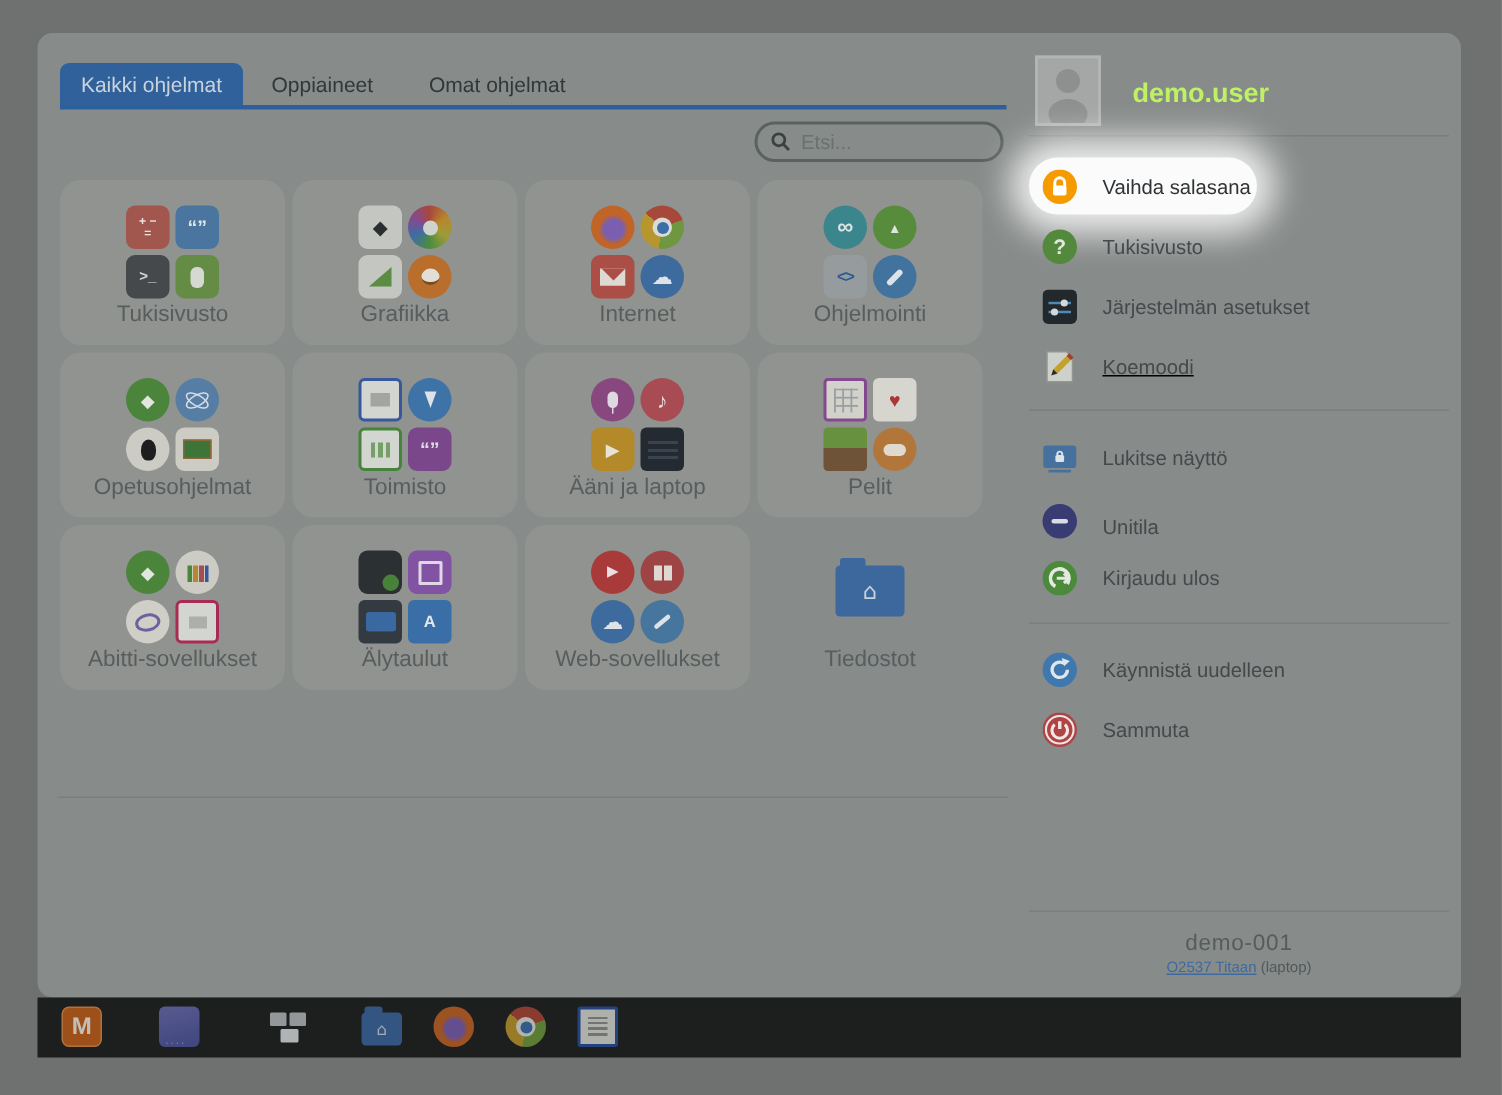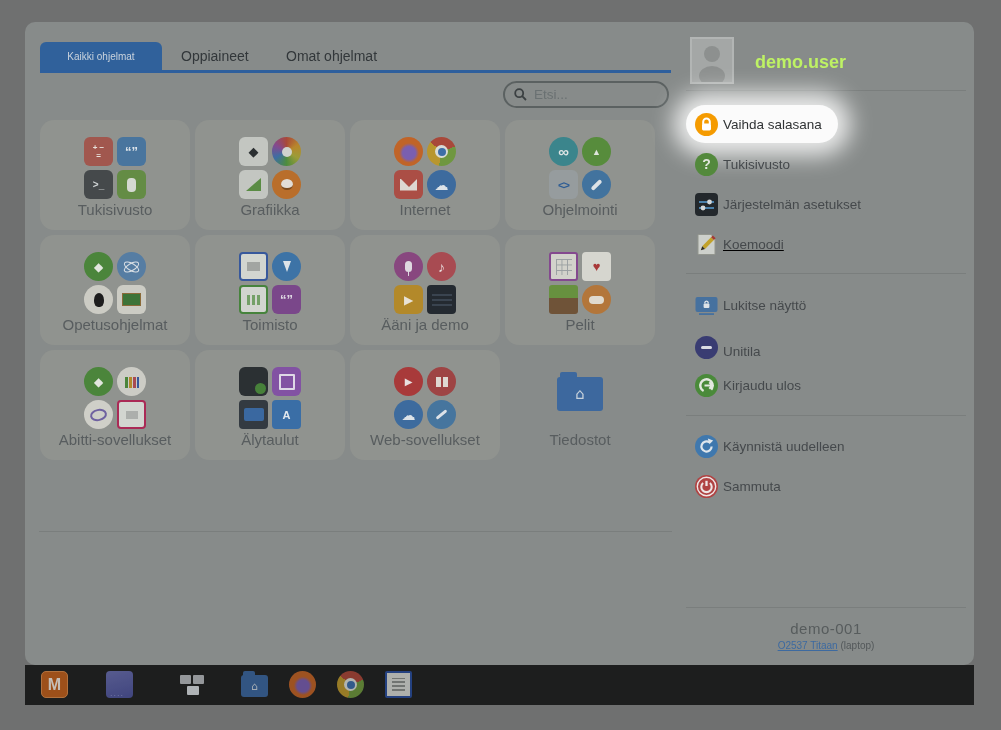--- a/index.html
+++ b/index.html
@@ -15,21 +15,21 @@
   
   .panel{
     left:25px;top:22px;width:949px;height:643px;
     background:#878b8a;border-radius:10px;
   }
 
   
   .tab-active{
     left:40px;top:42px;width:122px;height:29px;
     background:#30619b;border-radius:6px 6px 0 0;
-    color:#c9d3dd;font-size:10px;line-height:29px;text-align:center;
+    color:#c9d3dd;font-size:14px;line-height:29px;text-align:center;
   }
   .tab-plain{
     top:42px;height:29px;line-height:29px;
     color:#32373a;font-size:14px;
   }
   .tab-underline{left:40px;top:70px;width:631px;height:3px;background:#2e5f9d;}
 
   
   .searchbox{
     left:503px;top:81px;width:166px;height:27px;
@@ -173,21 +173,21 @@
   .avatar-box{
     left:690px;top:37px;width:40px;height:43px;
     background:#a4a7a6;border:2px solid #b2b5b4;box-sizing:content-box;
     overflow:hidden;
   }
   .avatar-box svg{display:block;}
   .username{left:755px;top:52px;font-size:18px;font-weight:bold;color:#bef264;}
   .rdiv{left:686px;width:280px;height:1px;background:#7a7e7d;}
 
   .menu-item{
-    left:695px;height:28px;display:flex;align-items:center;gap:5px;z-index:3;
+    left:695px;height:28px;display:flex;align-items:center;gap:17px;z-index:3;
   }
   .menu-label{font-size:13.5px;color:#45494c;}
   .menu-item.lit .menu-label{color:#303335;}
   .ri{width:23px;height:23px;border-radius:50%;display:flex;align-items:center;justify-content:center;flex:0 0 auto;}
   .ri svg{display:block;}
   .ri-help{background:#53893c;color:#e2e8de;font-size:14px;font-weight:bold;}
   .ri-help::before{content:"?";}
   .ri-sleep{background:#393c72;}
   .ri-sleep::before{content:"";width:11px;height:3.5px;background:#dadce4;border-radius:2px;}
 
@@ -308,21 +308,21 @@
     <div class="tile-label">Toimisto</div>
   </div>
 
   <div class="abs tile" style="left:350px;top:235px;">
     <div class="mi-grid">
       <span class="mi rnd ic-mic"></span>
       <span class="mi rnd ic-music"></span>
       <span class="mi ic-play"></span>
       <span class="mi ic-timeline"></span>
     </div>
-    <div class="tile-label">Ääni ja demo</div>
+    <div class="tile-label">Ääni ja laptop</div>
   </div>
 
   <div class="abs tile" style="left:505px;top:235px;">
     <div class="mi-grid">
       <span class="mi ic-sudoku"></span>
       <span class="mi ic-cards"></span>
       <span class="mi ic-minecraft"></span>
       <span class="mi rnd ic-gamepad"></span>
     </div>
     <div class="tile-label">Pelit</div>

